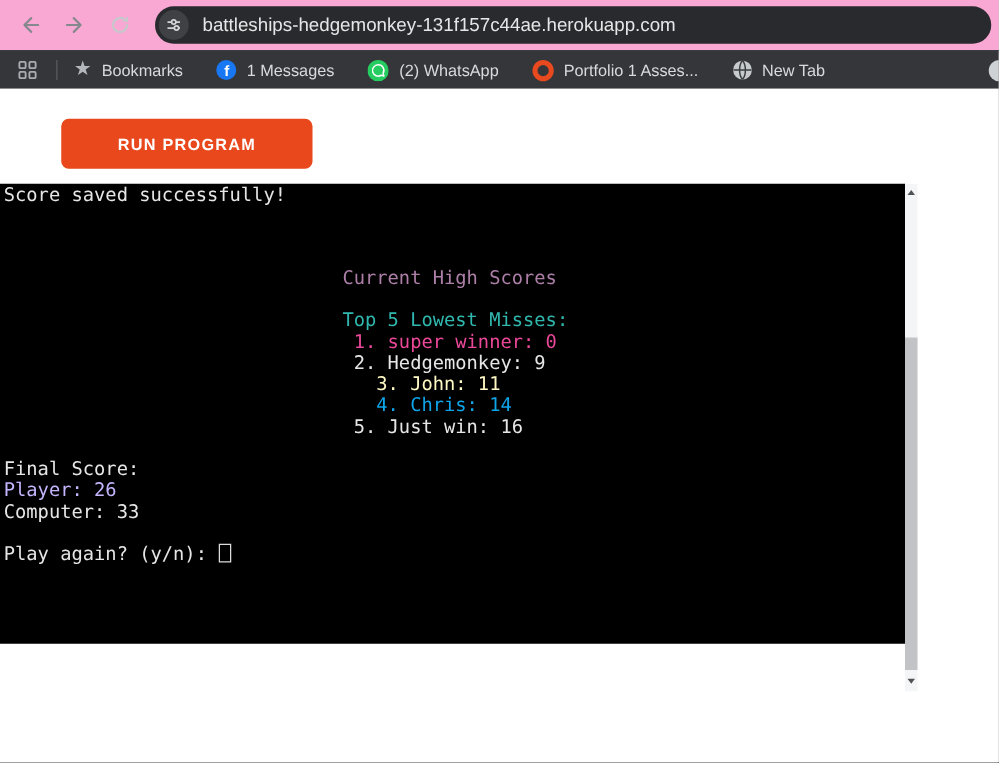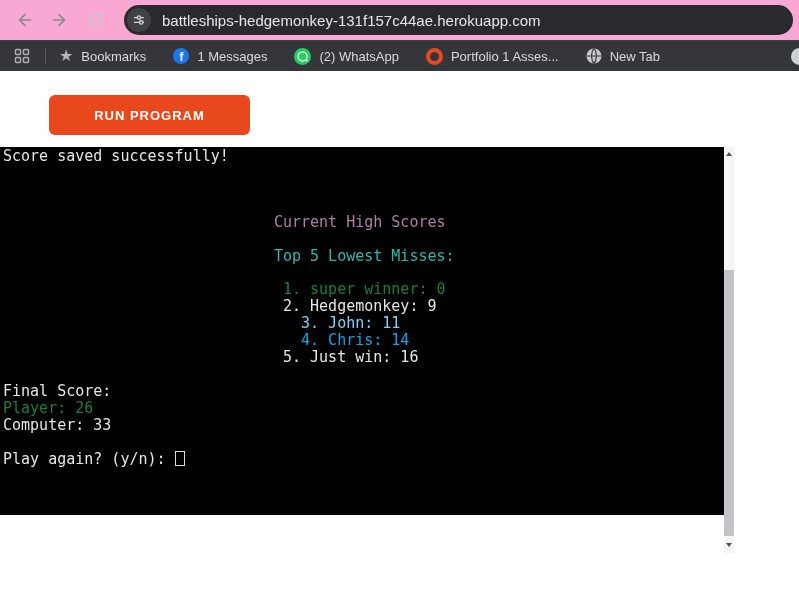--- a/index.html
+++ b/index.html
@@ -178,28 +178,28 @@
 <div class="page">
   <button class="run-btn">RUN PROGRAM</button>
 
   <div class="terminal">
     <div class="term-black" style="background: rgb(0, 0, 0);">
         <div class="tline" style="color: rgb(230, 230, 230);">Score saved successfully!</div>
         <div class="tline" style="color: rgb(230, 230, 230);"></div>
         <div class="tline" style="color: rgb(173, 127, 168); margin-top: 32px;">                              Current High Scores</div>
         <div class="tline" style="color: rgb(230, 230, 230);"></div>
         <div class="tline" style="color: rgb(48, 184, 174);">                              Top 5 Lowest Misses:</div>
-        <div class="tline" style="color: #15803d; margin-top: 16px;">                               1. super winner: 0</div>
+        <div class="tline" style="color: #ec4899;">                               1. super winner: 0</div>
         <div class="tline" style="color: rgb(230, 230, 230);">                               2. Hedgemonkey: 9</div>
-        <div class="tline" style="color: #7dd3fc;">                                 3. John: 11</div>
+        <div class="tline" style="color: #fef9c3;">                                 3. John: 11</div>
         <div class="tline" style="color: #0ea5e9;">                                 4. Chris: 14</div>
         <div class="tline" style="color: rgb(230, 230, 230);">                               5. Just win: 16</div>
         <div class="tline" style="color: rgb(230, 230, 230);"></div>
         <div class="tline" style="color: rgb(230, 230, 230);">Final Score:</div>
-        <div class="tline" style="color: #15803d;">Player: 26</div>
+        <div class="tline" style="color: #c4b5fd;">Player: 26</div>
         <div class="tline" style="color: rgb(230, 230, 230);">Computer: 33</div>
         <div class="tline" style="color: rgb(230, 230, 230);"></div>
         <div class="tline" style="color: rgb(230, 230, 230);">Play again? (y/n): <span class="cursor"></span></div>
       </div>
     <div class="scrollbar">
       <div class="sb-up">
         <span class="tri-up"></span>
       </div>
       <div class="sb-thumb"></div>
       <div class="sb-down">

